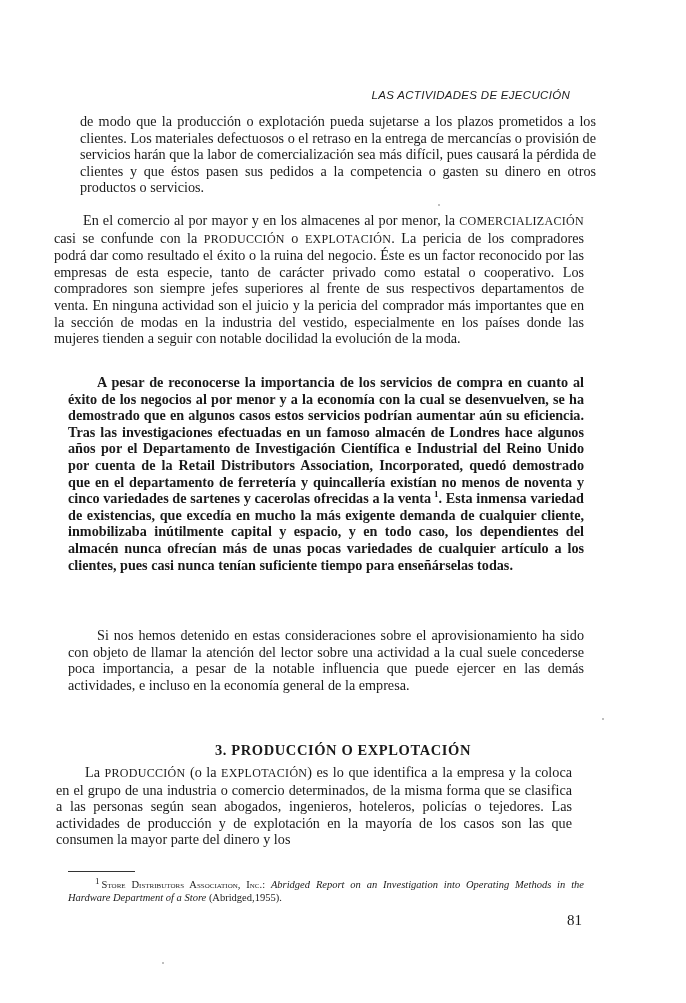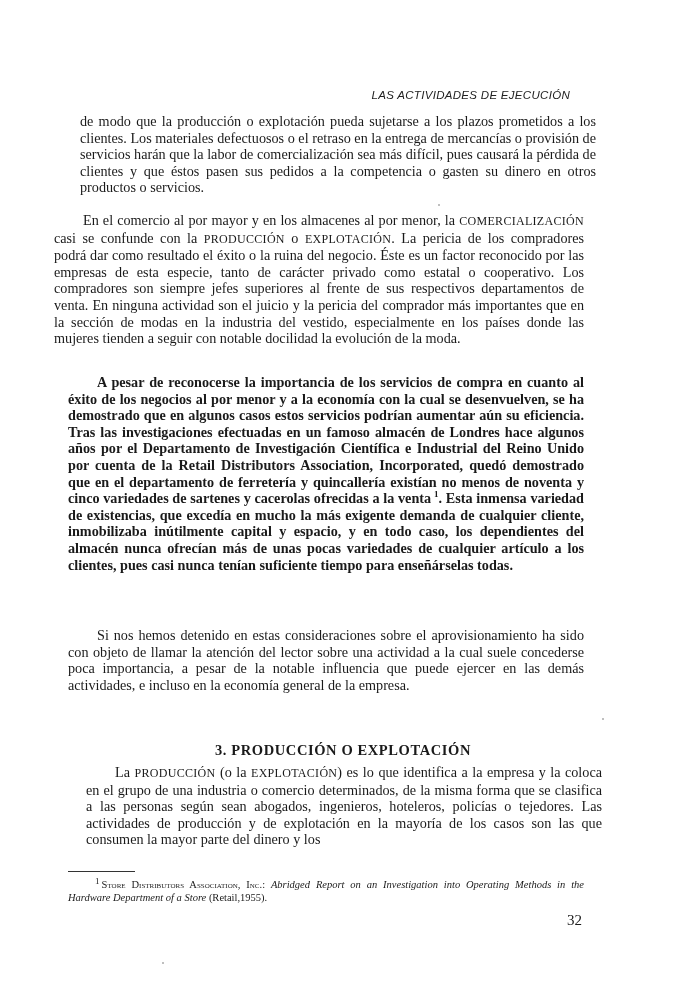--- a/index.html
+++ b/index.html
@@ -10,21 +10,21 @@
                   font-family: "Liberation Sans", "DejaVu Sans", sans-serif;
                   font-style: italic; font-size: 11.5px; letter-spacing: 0.3px; color: #222; }
   .body-text { position: absolute; left: 68px; width: 516px; font-size: 14.2px;
                line-height: 16.6px; text-align: justify; }
   .para { margin: 0; text-indent: 0; }
   .para.indent { text-indent: 29px; }
   .para.first { position: absolute; top: 113px; left: 68px; width: 516px; margin-left: 12px; }
   .p2 { position: absolute; top: 212px; left: 54px; width: 530px; }
   .p3 { position: absolute; top: 374px; left: 68px; width: 516px; font-weight: bold; }
   .p4 { position: absolute; top: 627px; left: 68px; width: 516px; }
-  .p5 { position: absolute; top: 764px; left: 86px; width: 516px; }
+  .p5 { position: absolute; top: 764px; left: 56px; width: 516px; }
   .caps { font-size: 12px; letter-spacing: 0.3px; }
   .heading { position: absolute; top: 730px; left: 0; width: 686px; text-align: center;
              font-weight: bold; font-size: 14.5px; letter-spacing: 0.6px; }
   .fn-rule { position: absolute; top: 871px; left: 68px; width: 67px; height: 1px; background: #333; }
   .footnote { position: absolute; top: 878px; left: 68px; width: 516px; font-size: 10.5px;
               line-height: 13px; text-align: justify; }
   .footnote .indent { display: inline-block; width: 27px; }
   .smallcaps { font-variant: small-caps; }
   .it { font-style: italic; }
   sup { font-size: 9px; line-height: 0; }
@@ -45,21 +45,21 @@
   <p class="body-text para indent p3"><span>A pesar de reconocerse la importancia de los servicios de compra en cuanto al éxito de los negocios al por menor y a la economía con la cual se desenvuelven, se ha demostrado que en algunos casos estos servicios podrían aumentar aún su eficiencia. Tras las investigaciones efectuadas en un famoso almacén de Londres hace algunos años por el Departamento de Investigación Científica e Industrial del Reino Unido por cuenta de la Retail Distributors Association, Incorporated, quedó demostrado que en el departamento de ferretería y quincallería existían no menos de noventa y cinco variedades de sartenes y cacerolas ofrecidas a la venta</span> <sup>1</sup><span>. Esta inmensa variedad de existencias, que excedía en mucho la más exigente demanda de cualquier cliente, inmobilizaba inútilmente capital y espacio, y en todo caso, los dependientes del almacén nunca ofrecían más de unas pocas variedades de cualquier artículo a los clientes, pues casi nunca tenían suficiente tiempo para enseñárselas todas.</span></p>
 
   <p class="body-text para indent p4">Si nos hemos detenido en estas consideraciones sobre el aprovisionamiento ha sido con objeto de llamar la atención del lector sobre una actividad a la cual suele concederse poca importancia, a pesar de la notable influencia que puede ejercer en las demás actividades, e incluso en la economía general de la empresa.</p>
 
   <h2 class="heading">3. PRODUCCIÓN O EXPLOTACIÓN</h2>
 
   <p class="body-text para indent p5"><span>La </span><span class="caps">PRODUCCIÓN</span><span> (o la </span><span class="caps">EXPLOTACIÓN</span><span>) es lo que identifica a la empresa y la coloca en el grupo de una industria o comercio determinados, de la misma forma que se clasifica a las personas según sean abogados, ingenieros, hoteleros, policías o tejedores. Las actividades de producción y de explotación en la mayoría de los casos son las que consumen la mayor parte del dinero y los</span></p>
 
   <div class="fn-rule"></div>
 
-  <div class="footnote"><span class="indent"></span><sup>1</sup> <span class="smallcaps">Store Distributors Association, Inc.:</span> <span class="it">Abridged Report on an Investigation into Operating Methods in the Hardware Department of a Store</span> <span>(Retail,1955).</span></div>
+  <div class="footnote"><span class="indent"></span><sup>1</sup> <span class="smallcaps">Store Distributors Association, Inc.:</span> <span class="it">Abridged Report on an Investigation into Operating Methods in the Hardware Department of a Store</span> <span>(Abridged,1955).</span></div>
 
-  <div class="page-number">32</div>
+  <div class="page-number">81</div>
 
   <div class="speck" style="left:592px; top:122px;"></div>
   <div class="speck" style="left:438px; top:204px;"></div>
   <div class="speck" style="left:602px; top:718px;"></div>
   <div class="speck" style="left:162px; top:962px;"></div>
 </div>
 
 </body></html>

